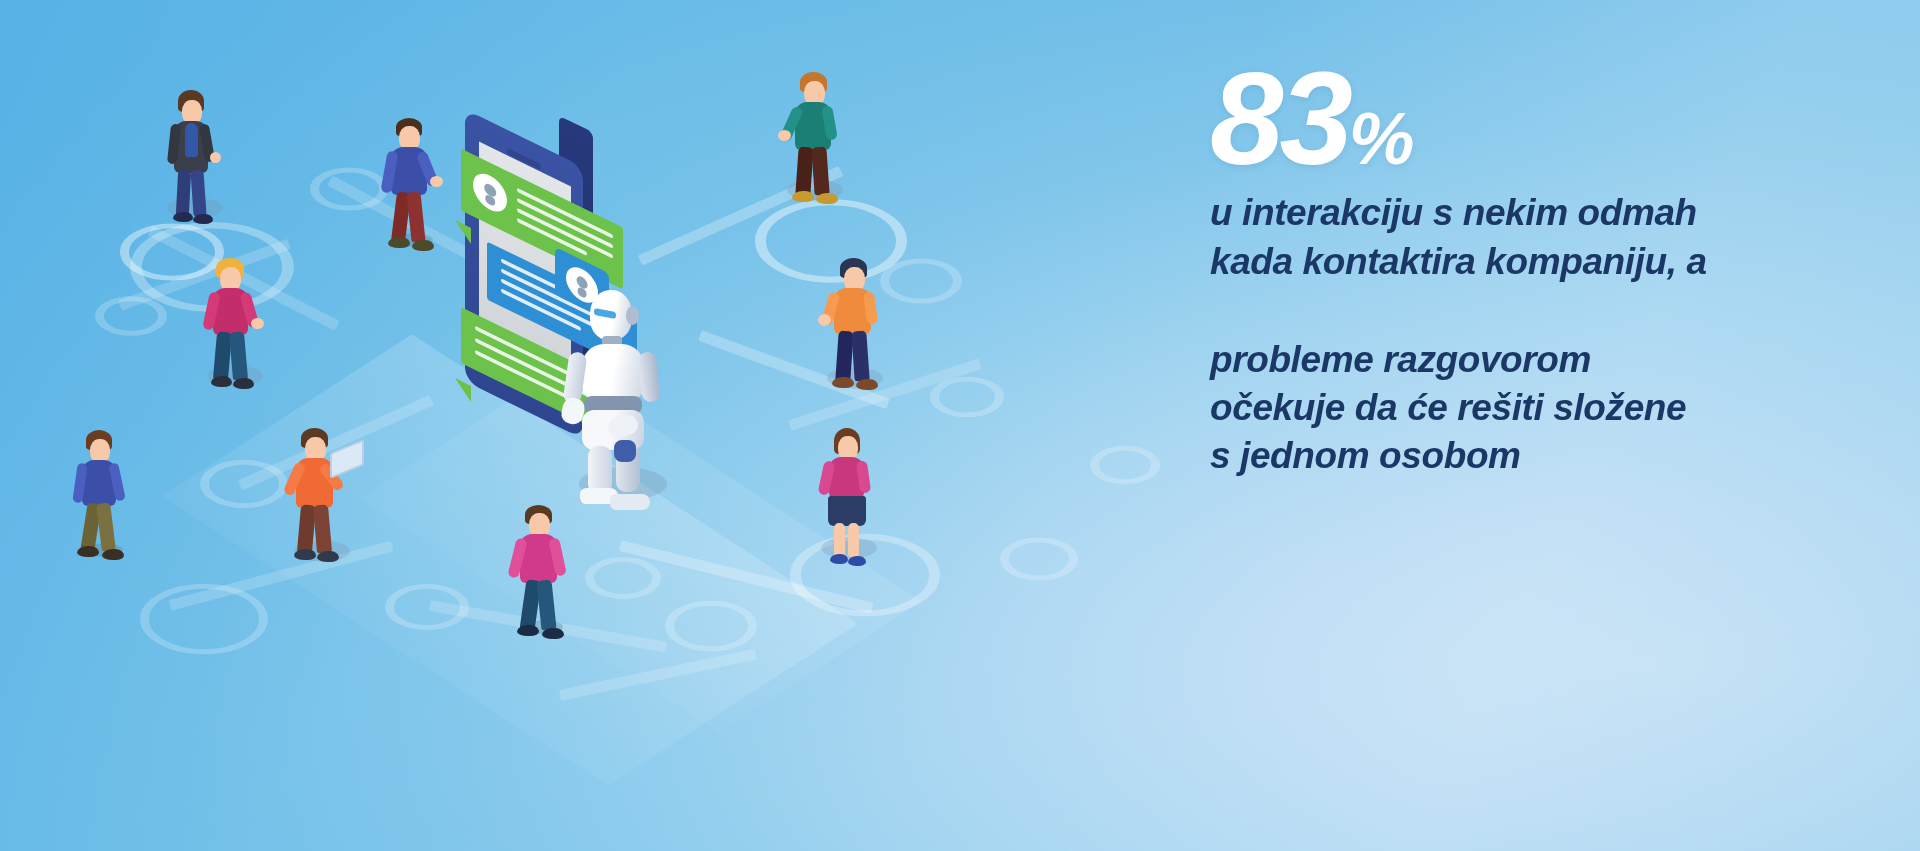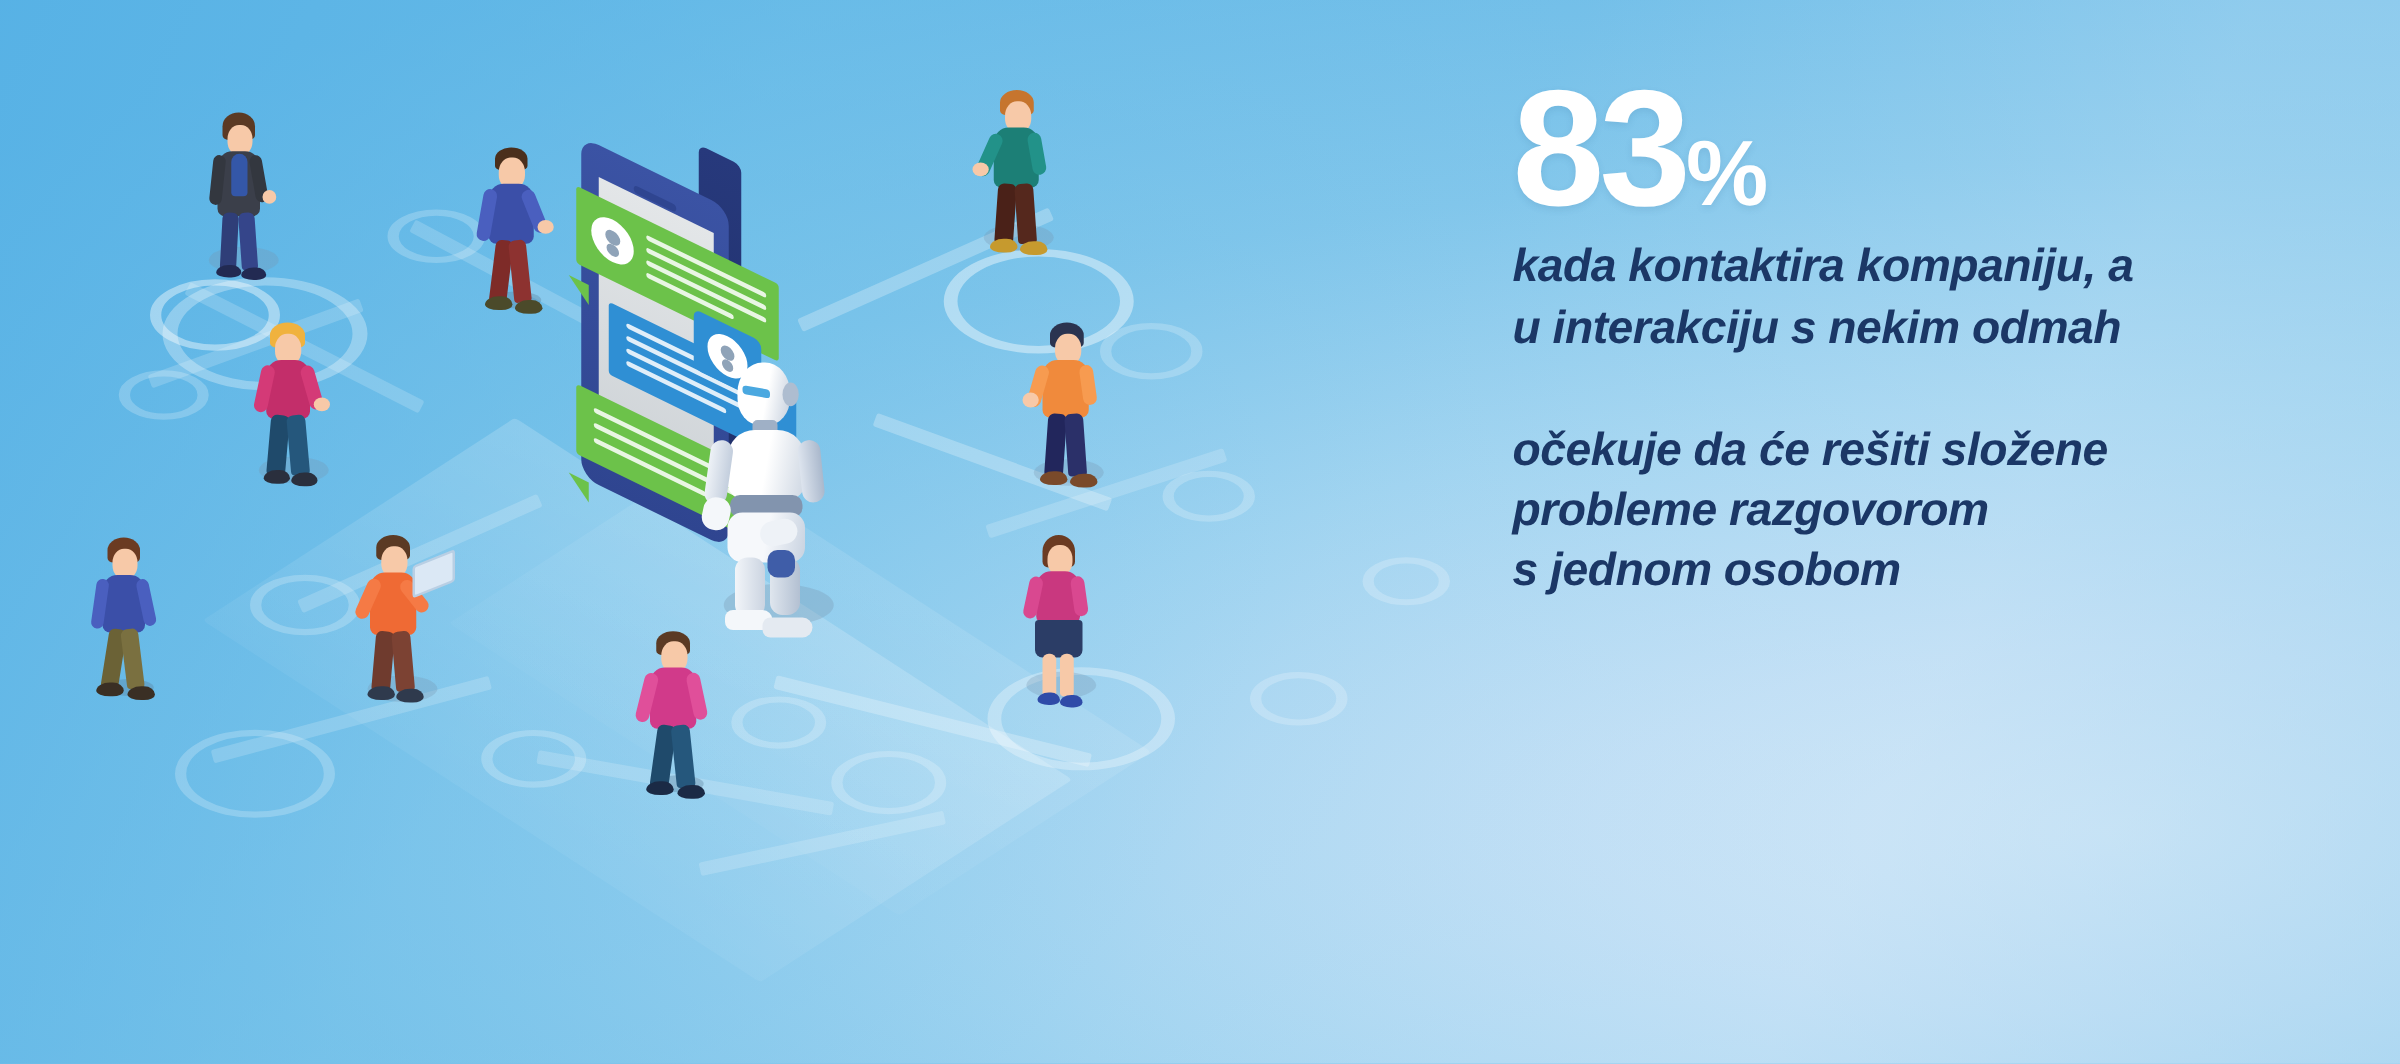--- a/index.html
+++ b/index.html
@@ -97,21 +97,21 @@
   }
   .btail{position:absolute;width:0;height:0;transform:skewY(26deg);}
 
   
   .robot{position:absolute;left:548px;top:290px;width:150px;height:230px;}
   .r-part{position:absolute;}
 
   
   .panel{position:absolute;left:1210px;top:58px;width:650px;color:#17335e;}
   .stat{
-    font-size:132px;line-height:.92;font-weight:bold;
+    font-size:132px;line-height:.92;font-weight:bold;font-style:italic;
     color:#ffffff;letter-spacing:-4px;
     text-shadow:0 2px 6px rgba(40,90,140,.13);
   }
   .stat .pct{font-size:74px;letter-spacing:-2px;}
   .blurb{
     font-size:37px;line-height:1.30;font-style:italic;font-weight:bold;
     color:#1b3766;letter-spacing:-.4px;margin-top:10px;
   }
   .blurb div{white-space:nowrap;}
   .gap{height:40px;}
@@ -343,27 +343,27 @@
     <div class="r-part" style="left:32px;top:198px;width:38px;height:16px;background:#f4f7fa;border-radius:8px 10px 10px 8px;"></div>
     <div class="r-part" style="left:62px;top:204px;width:40px;height:16px;background:#e4eaf1;border-radius:8px 10px 10px 8px;"></div>
   </div>
 
   <div class="panel">
 
     <div class="stat">
       <span>83</span><span class="pct">%</span>
     </div>
     <div class="blurb">
+      <div>u interakciju s nekim odmah</div>
       <div>kada kontaktira kompaniju, a</div>
-      <div>u interakciju s nekim odmah</div>
     </div>
 
     <div class="gap"></div>
 
     <div class="blurb">
+      <div>probleme razgovorom</div>
       <div>očekuje da će rešiti složene</div>
-      <div>probleme razgovorom</div>
       <div>s jednom osobom</div>
     </div>
 
   </div>
 
 </div>
 
 </body></html>

